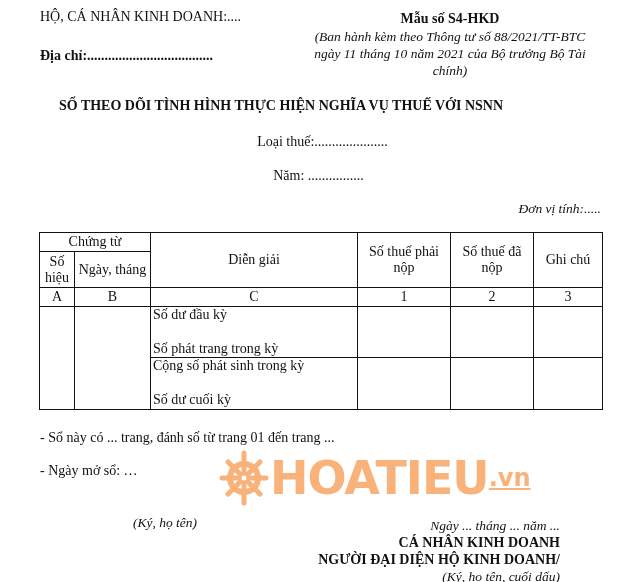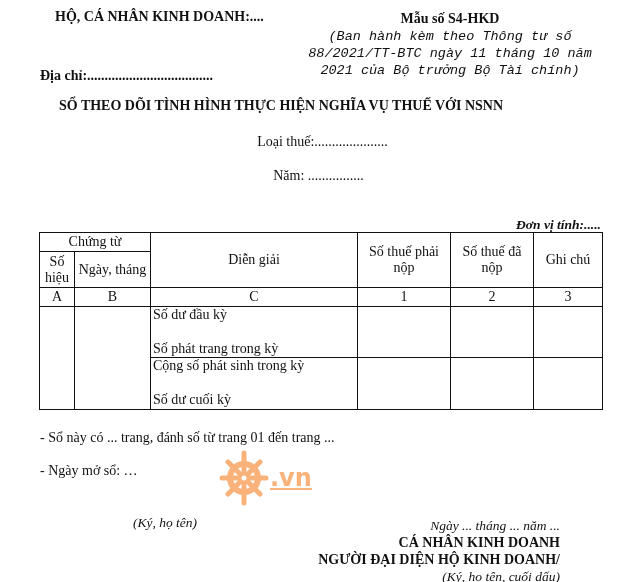--- a/index.html
+++ b/index.html
@@ -2,31 +2,31 @@
 <html><head>
   <meta charset="utf-8">
   <style>
     html, body { margin: 0; padding: 0; background: #ffffff; }
     body {
       width: 637px; height: 582px; position: relative; overflow: hidden;
       font-family: "Liberation Serif", serif; color: #111;
     }
     .abs { position: absolute; white-space: nowrap; }
 
-    #hkd { left: 55px; top: 9px; font-size: 14px; font-weight: bold; }
-    #addr { left: 40px; top: 48px; font-size: 14px; font-weight: bold; margin-top: 20px; }
+    #hkd { left: 40px; top: 9px; font-size: 14px; font-weight: normal; }
+    #addr { left: 40px; top: 48px; font-size: 14px; font-weight: bold; }
 
     #form-block { left: 300px; top: 10px; width: 300px; text-align: center; white-space: normal; }
     #form-no { font-size: 14px; font-weight: bold; line-height: 18px; }
-    #form-note { font-size: 13.5px; font-style: italic; line-height: 17px; font-family: Liberation Mono, monospace; }
+    #form-note { font-size: 13.5px; font-style: italic; line-height: 17px; }
 
     #title { left: 0; width: 562px; top: 98px; text-align: center; font-size: 14px; font-weight: bold; }
     #tax-type { left: 0; width: 637px; top: 134px; text-align: center; font-size: 14px; padding-left: 4px; }
     #year { left: 0; width: 637px; top: 168px; text-align: center; font-size: 14px; }
-    #unit { right: 36px; top: 217px; font-size: 13.5px; font-style: italic; font-weight: bold; }
+    #unit { right: 36px; top: 201px; font-size: 13.5px; font-style: italic; }
 
     table.ledger {
       position: absolute; left: 39px; top: 232px;
       border-collapse: collapse; font-size: 14px;
       table-layout: fixed;
     }
     table.ledger td {
       border: 1.2px solid #111; padding: 0; vertical-align: middle; text-align: center;
       line-height: 16px;
     }
@@ -122,20 +122,21 @@
     <g stroke="#f9b27a" fill="none" stroke-linecap="round">
       <circle cx="26" cy="29" r="14" stroke-width="6"></circle>
       <line x1="26" y1="4" x2="26" y2="54" stroke-width="5"></line>
       <line x1="4" y1="29" x2="48" y2="29" stroke-width="5"></line>
       <line x1="10" y1="13" x2="42" y2="45" stroke-width="5"></line>
       <line x1="42" y1="13" x2="10" y2="45" stroke-width="5"></line>
     </g>
     <circle cx="26" cy="29" r="6" fill="#f9b27a"></circle>
     <circle cx="26" cy="29" r="2.5" fill="#ffffff"></circle>
   </svg>
+  <span id="wm-text">HOATIEU</span>
   <span id="wm-tld">.vn</span>
 </div>
 
 <div class="abs" id="sig-left">
   <div class="sig-hint">(Ký, họ tên)</div>
 </div>
 
 <div class="abs" id="sig-right">
   <div class="sig-date">Ngày ... tháng ... năm ...</div>
   <div class="sig-title">CÁ NHÂN KINH DOANH</div>

